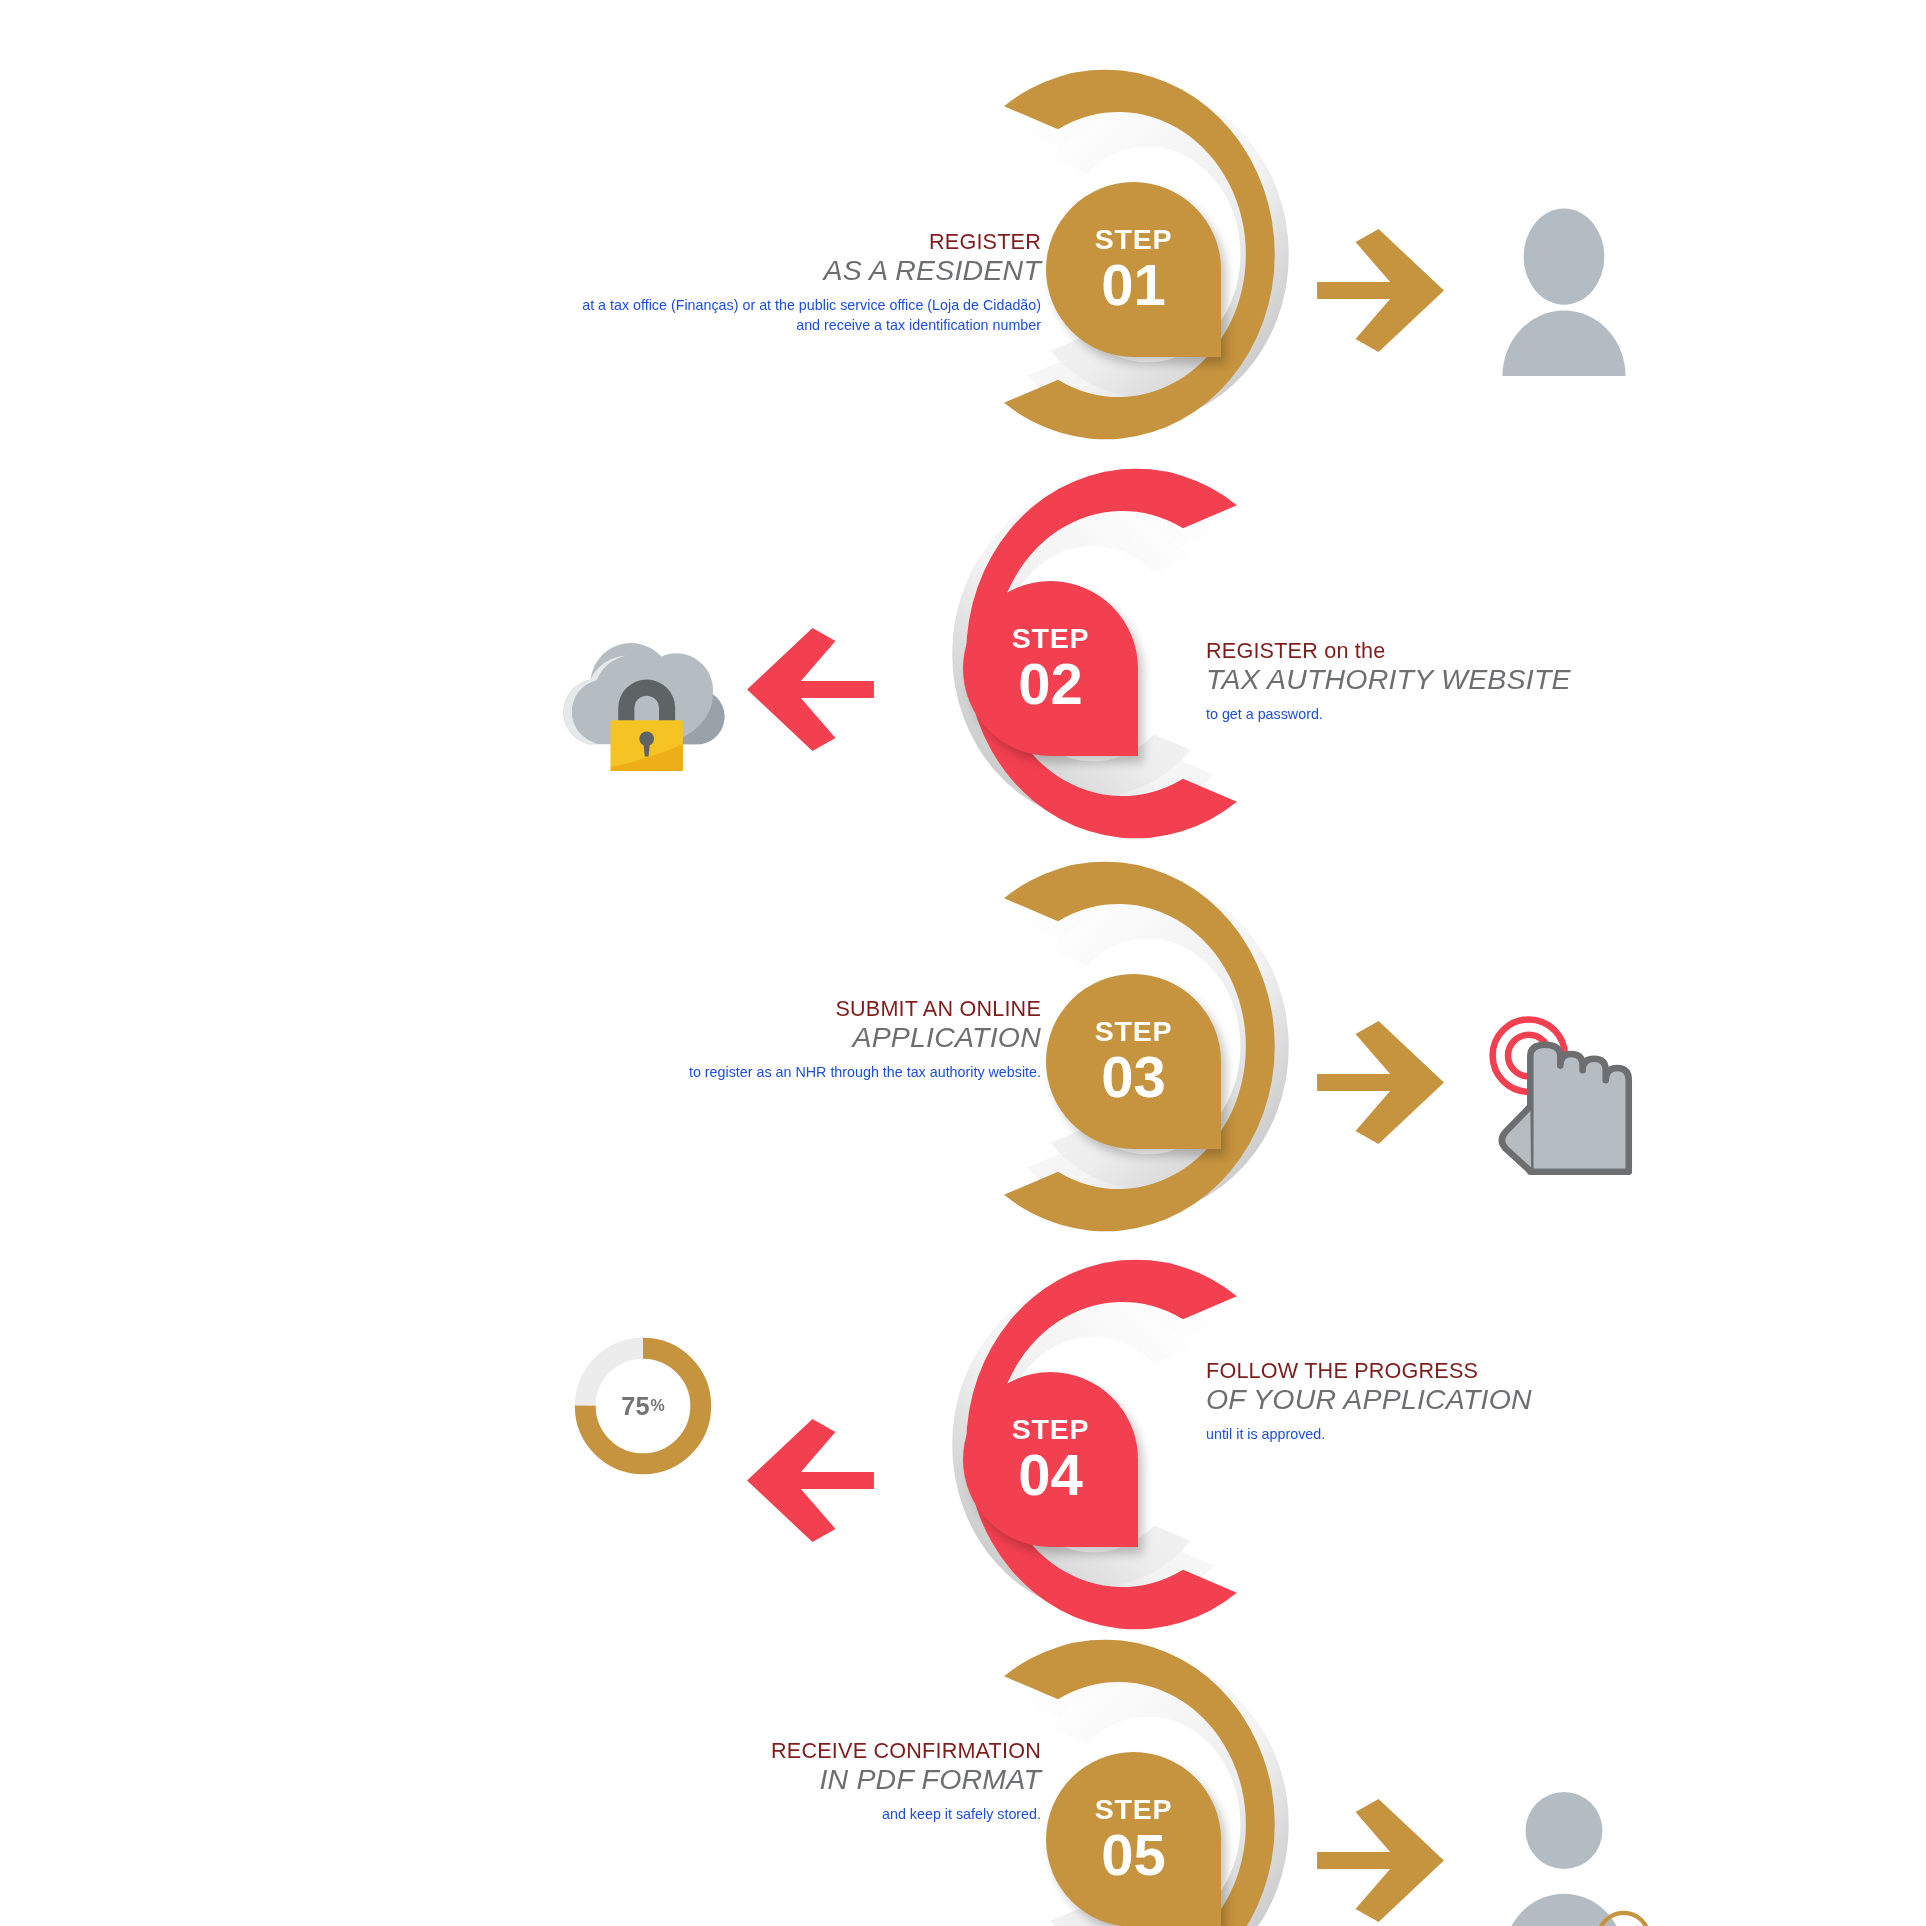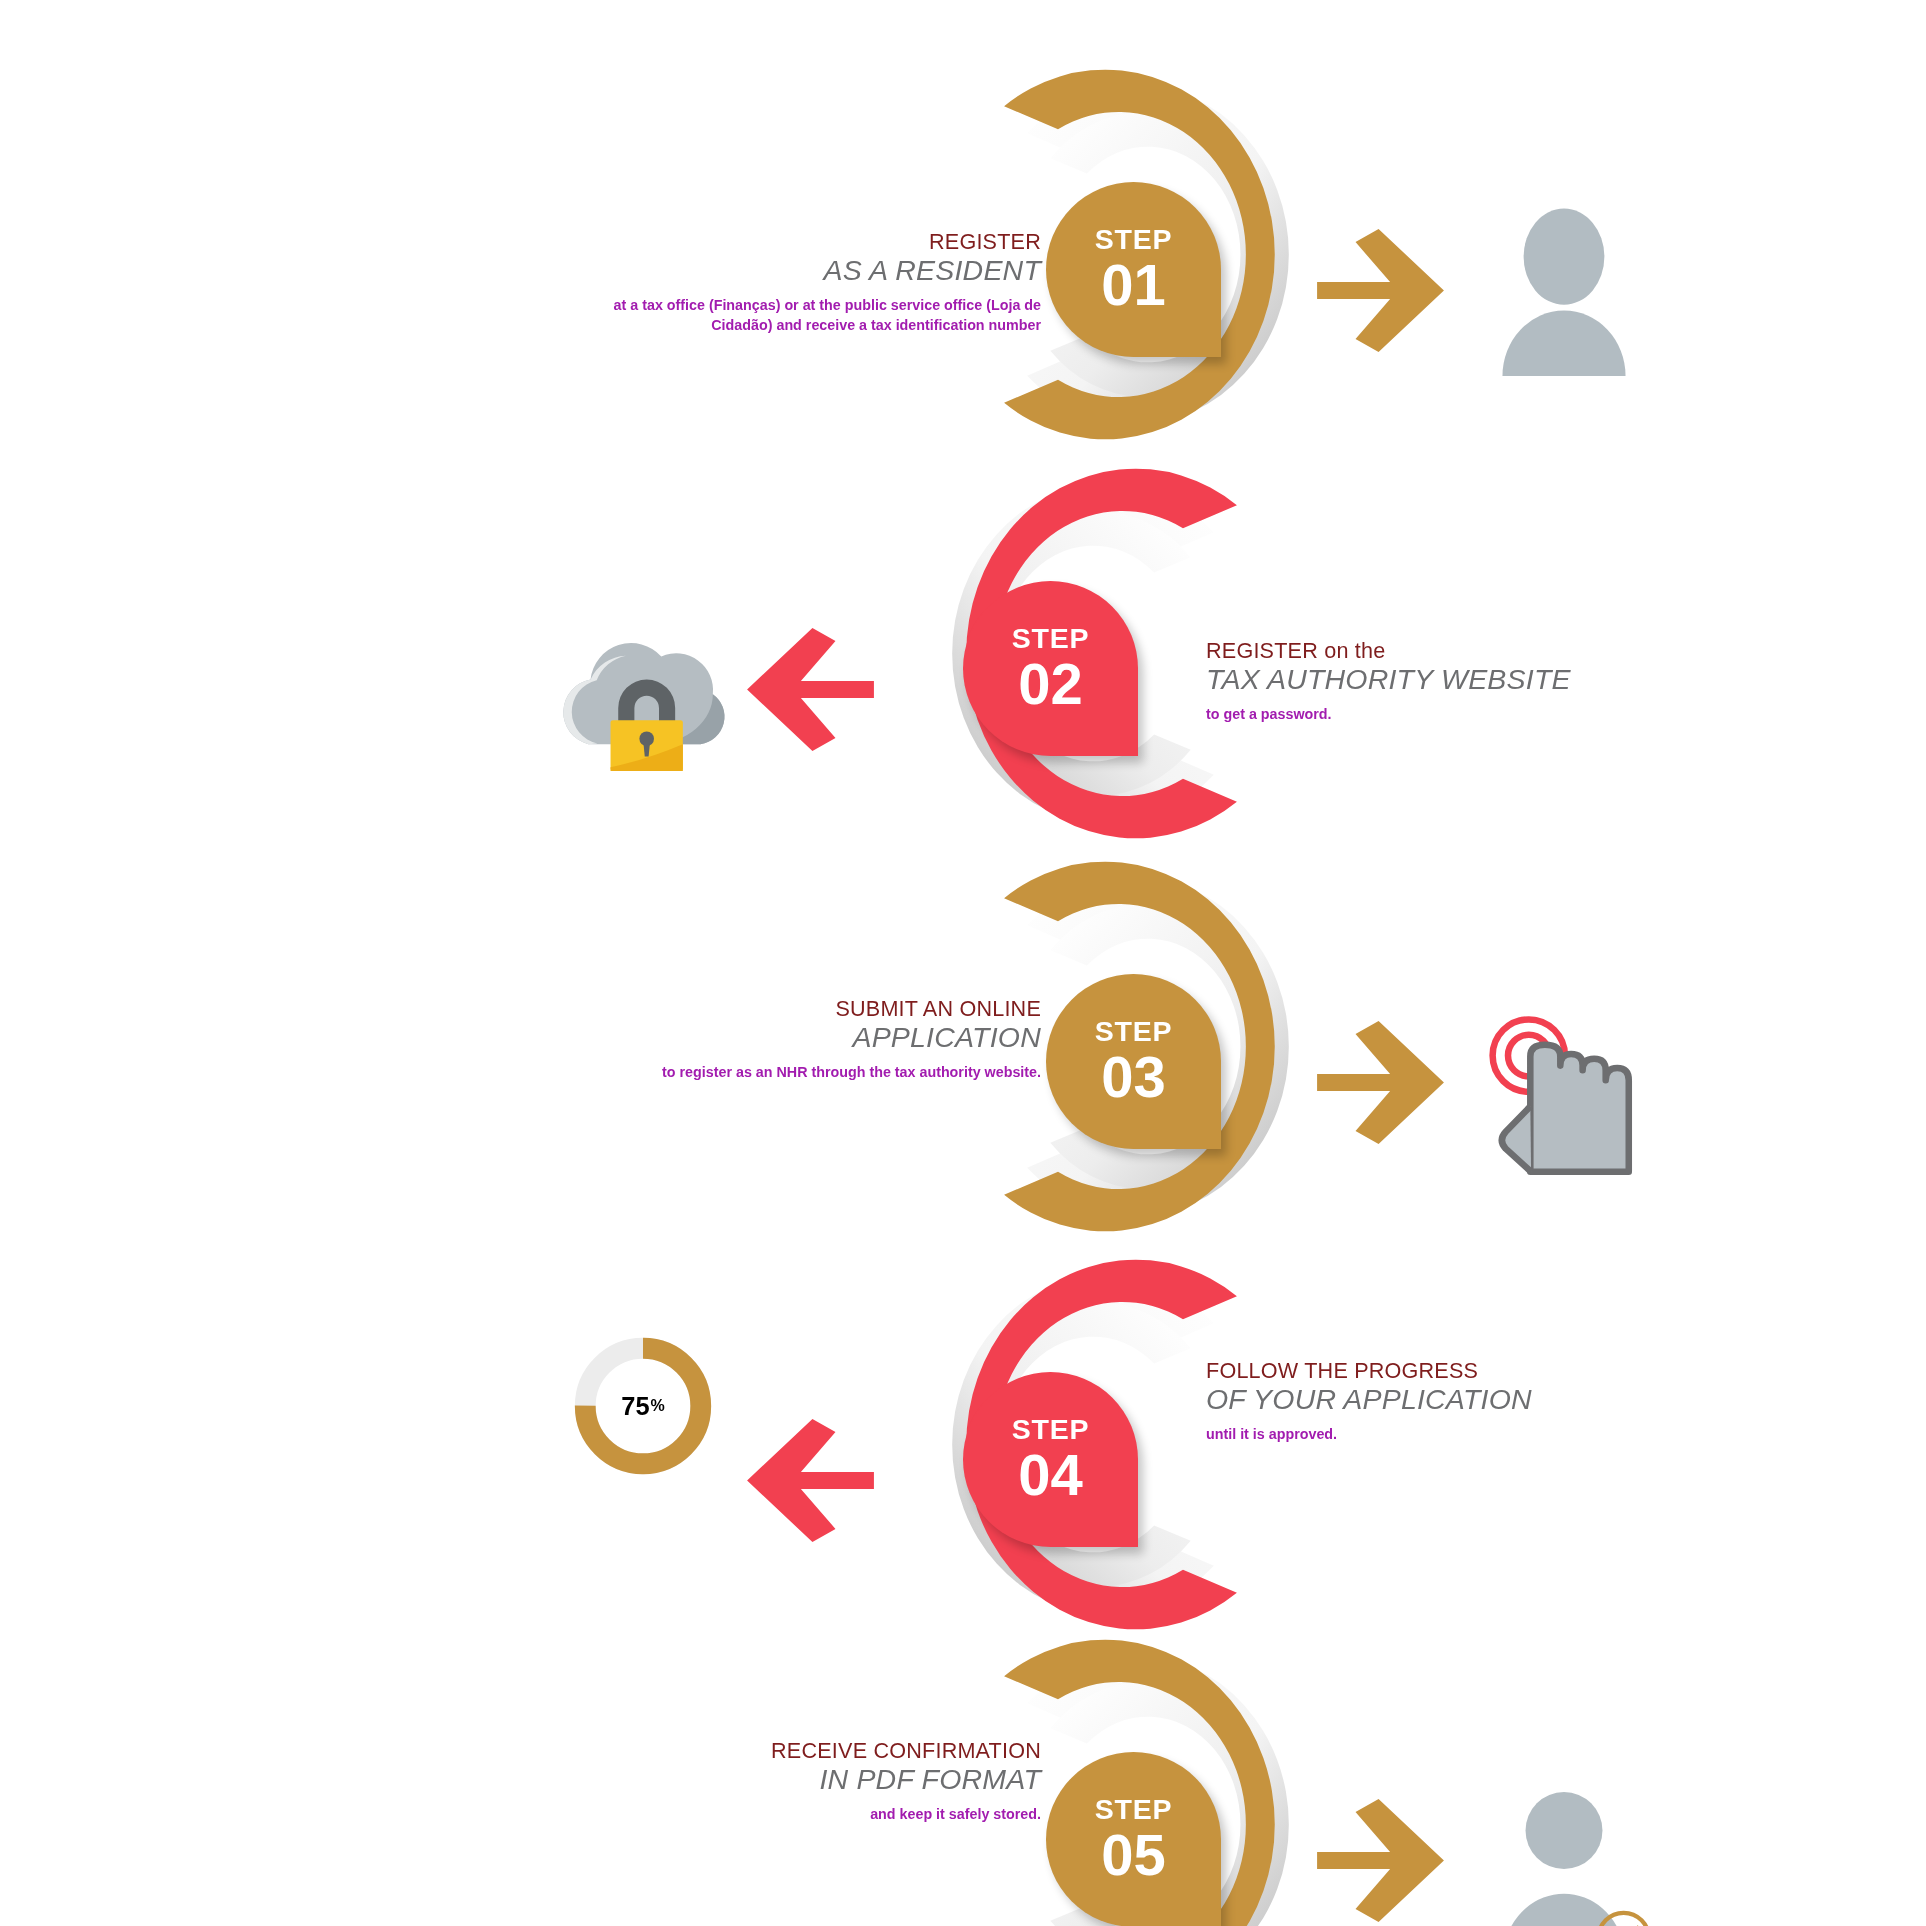--- a/index.html
+++ b/index.html
@@ -54,40 +54,40 @@
   .arrow svg { width: 127px; height: 123px; display: block; }
   .arrow.right { left: 1317px; }
   .arrow.left  { left: 747px; }
 
   
   .txt { position: absolute; top: 0; width: 482px; }
   .txt.right-align { text-align: right; }
   .txt.left-align  { text-align: left; }
   .txt .l1 { color: #7f1d1d; font-size: 21.6px; line-height: 1.16; font-weight: 300; letter-spacing: 0.2px; }
   .txt .l2 { color: #6D6E70; font-size: 28.5px; line-height: 1.16; font-weight: 300; letter-spacing: 0.2px; font-style: italic; }
-  .txt .l3 { color: #a21caf; font-size: 14.3px; line-height: 1.42; font-weight: 700; margin-top: 7.7px; }
+  .txt .l3 { color: #1d4ed8; font-size: 14.3px; line-height: 1.42; font-weight: 400; margin-top: 7.7px; }
 
   .txt.t1 { left: 559px; top: 169px; }
   .txt.t2 { left: 1206px; top: 179px; }
   .txt.t3 { left: 559px; top: 886px; margin-top: 36px; }
   .txt.t4 { left: 1206px; top: 886px; }
   .txt.t5 { left: 559px; top: 886px; }
 
   
   .icon-zone { position: absolute; width: 200px; height: 200px; top: 139px; }
   .icon-zone.rightside { left: 1464px; }
   .icon-zone.leftside  { left: 539px; }
   .icon-zone svg { width: 100%; height: 100%; display: block; }
 
   .donut-zone { position: absolute; left: 566px; top: 1329px; width: 154px; height: 154px; }
   .donut-zone svg { width: 154px; height: 154px; display:block; }
   .donut-lbl {
     position: absolute; inset: 0; display: flex;
     align-items: center; justify-content: center;
-    color: #000000; font-weight: bold; font-size: 25.4px;
+    color: #737373; font-weight: bold; font-size: 25.4px;
   }
   .donut-lbl .pct { font-size: 16px; margin-left: 0.8px; }
 </style>
 </head>
 <body>
 
 <div class="canvas">
 
   <div class="step-row r1">
     <div class="txt right-align t1">

